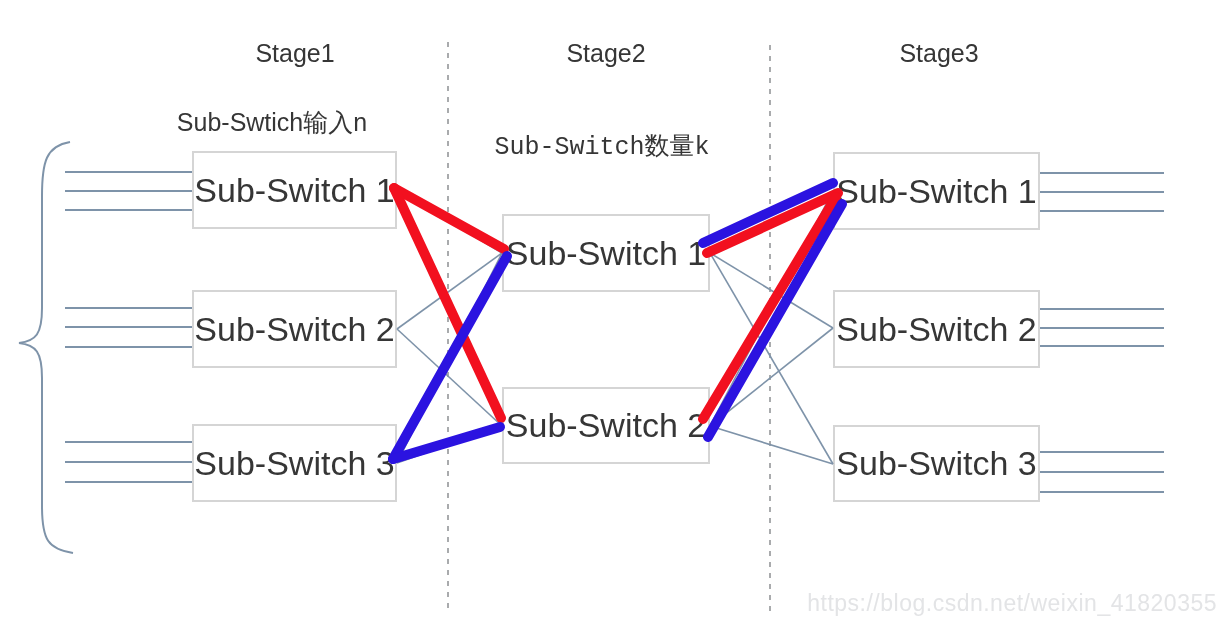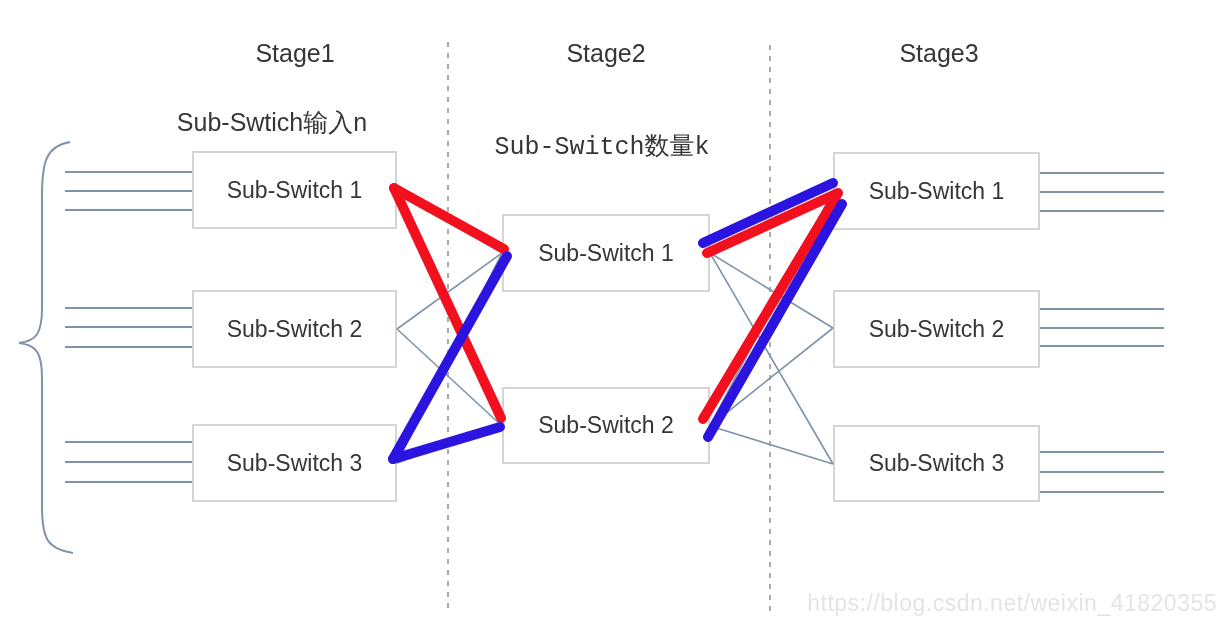--- a/index.html
+++ b/index.html
@@ -23,21 +23,21 @@
   }
   .layer{position:absolute;left:0;top:0;width:1225px;height:620px;}
   .svg-layer{z-index:3;pointer-events:none;}
   .node{
     position:absolute;
     z-index:2;
     background:#fff;
     border:2px solid var(--box-border);
     box-sizing:border-box;
     display:flex;align-items:center;justify-content:center;
-    font-size:23px;
+    font-size:34px;
     color:var(--text);
   }
   .stage-header{
     position:absolute;z-index:4;
     transform:translateX(-50%);
     font-size:25px;white-space:nowrap;
   }
   .annot{
     position:absolute;z-index:4;
     transform:translateX(-50%);

